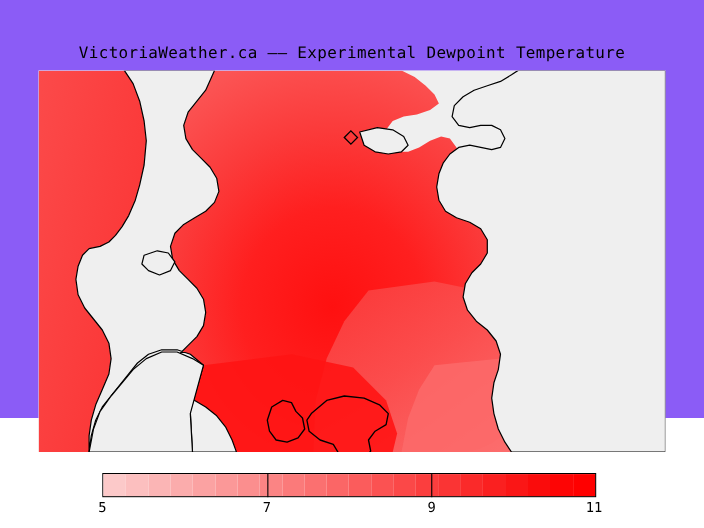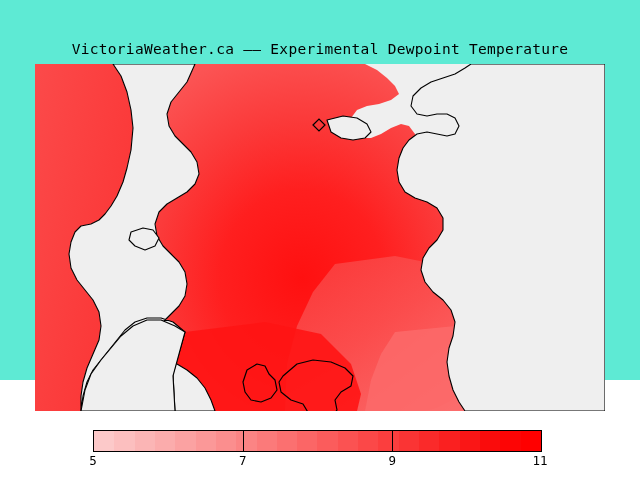--- a/index.html
+++ b/index.html
@@ -14,21 +14,21 @@
     overflow: hidden;
     font-family: "DejaVu Sans Mono", monospace;
     position: relative;
   }
 
   #app {
     position: absolute;
     left: 0; top: 0;
     width: 640px;
     height: 380px;
-    background: #5eead4;
+    background: #8b5cf6;
   }
 
   
   #title {
     position: absolute;
     left: 0;
     top: 41px;
     width: 640px;
     text-align: center;
     font-family: "DejaVu Sans Mono", monospace;

